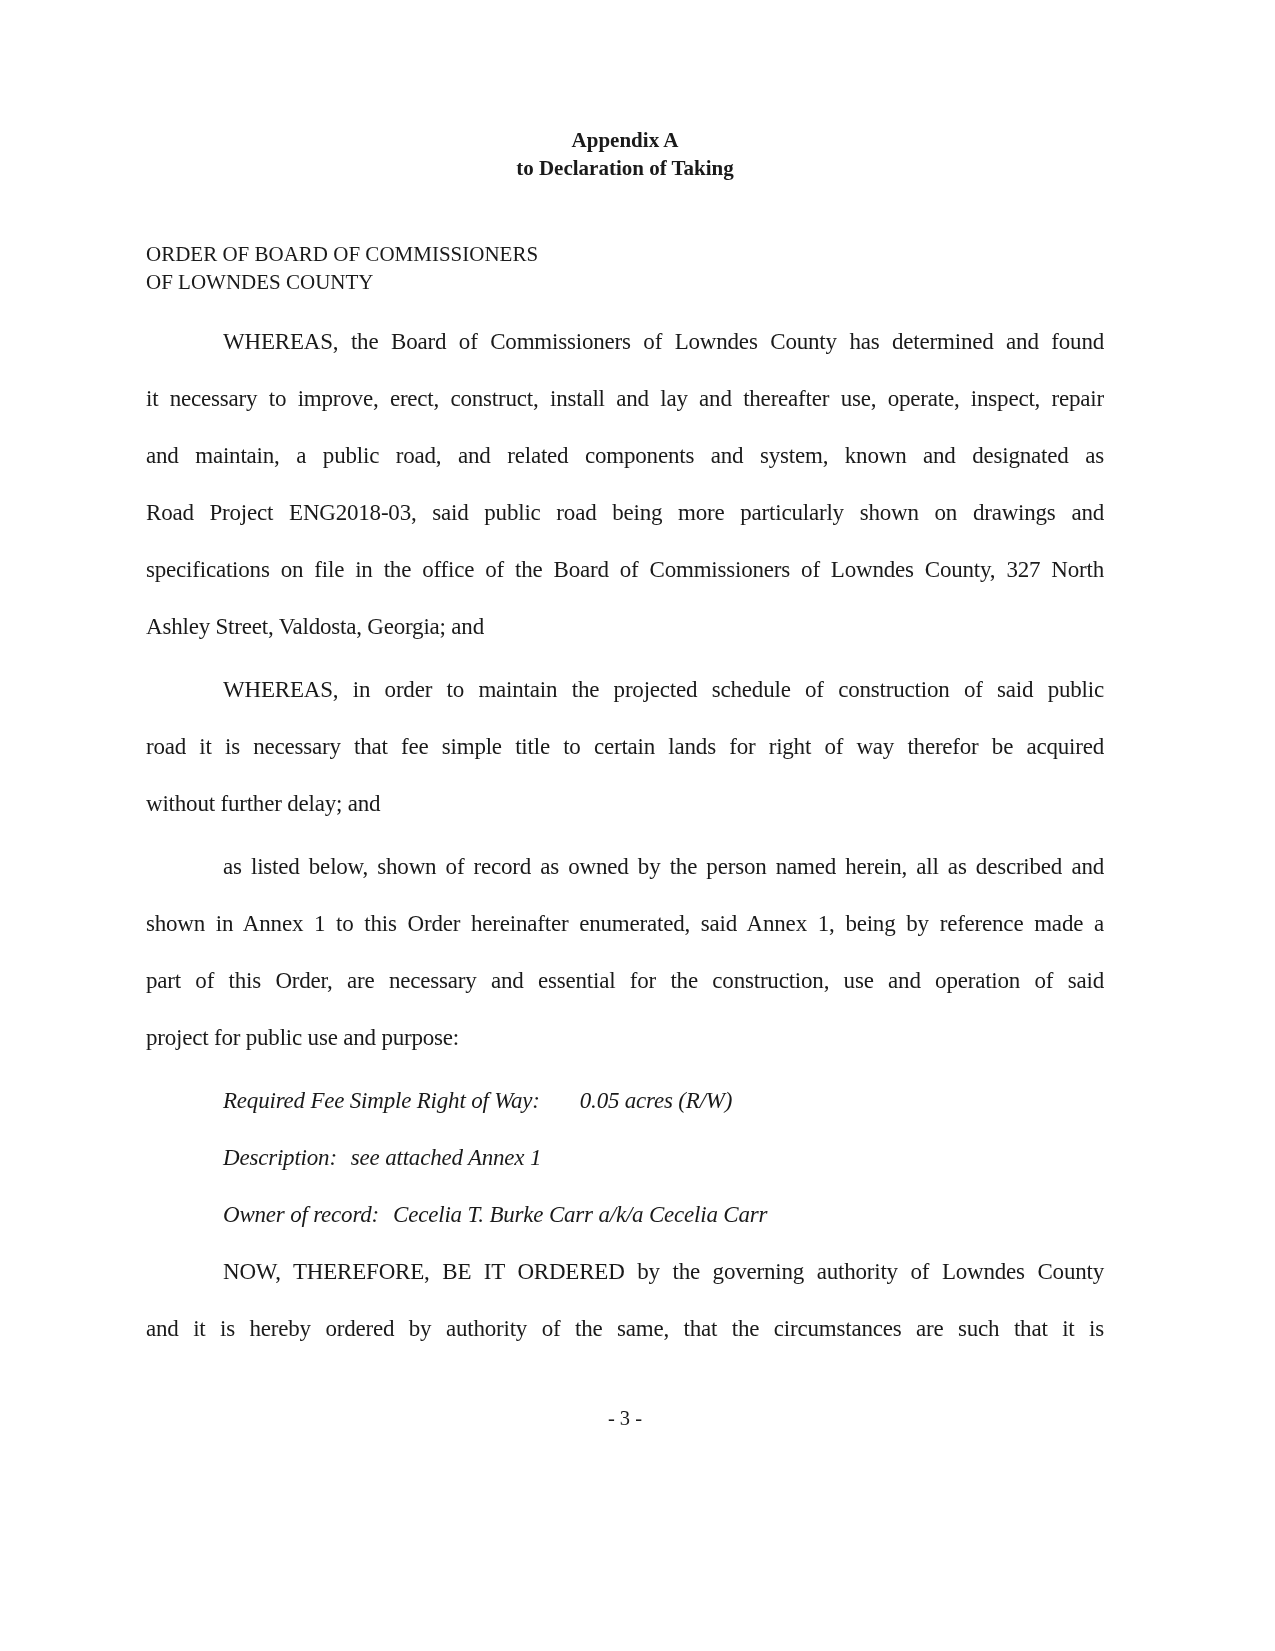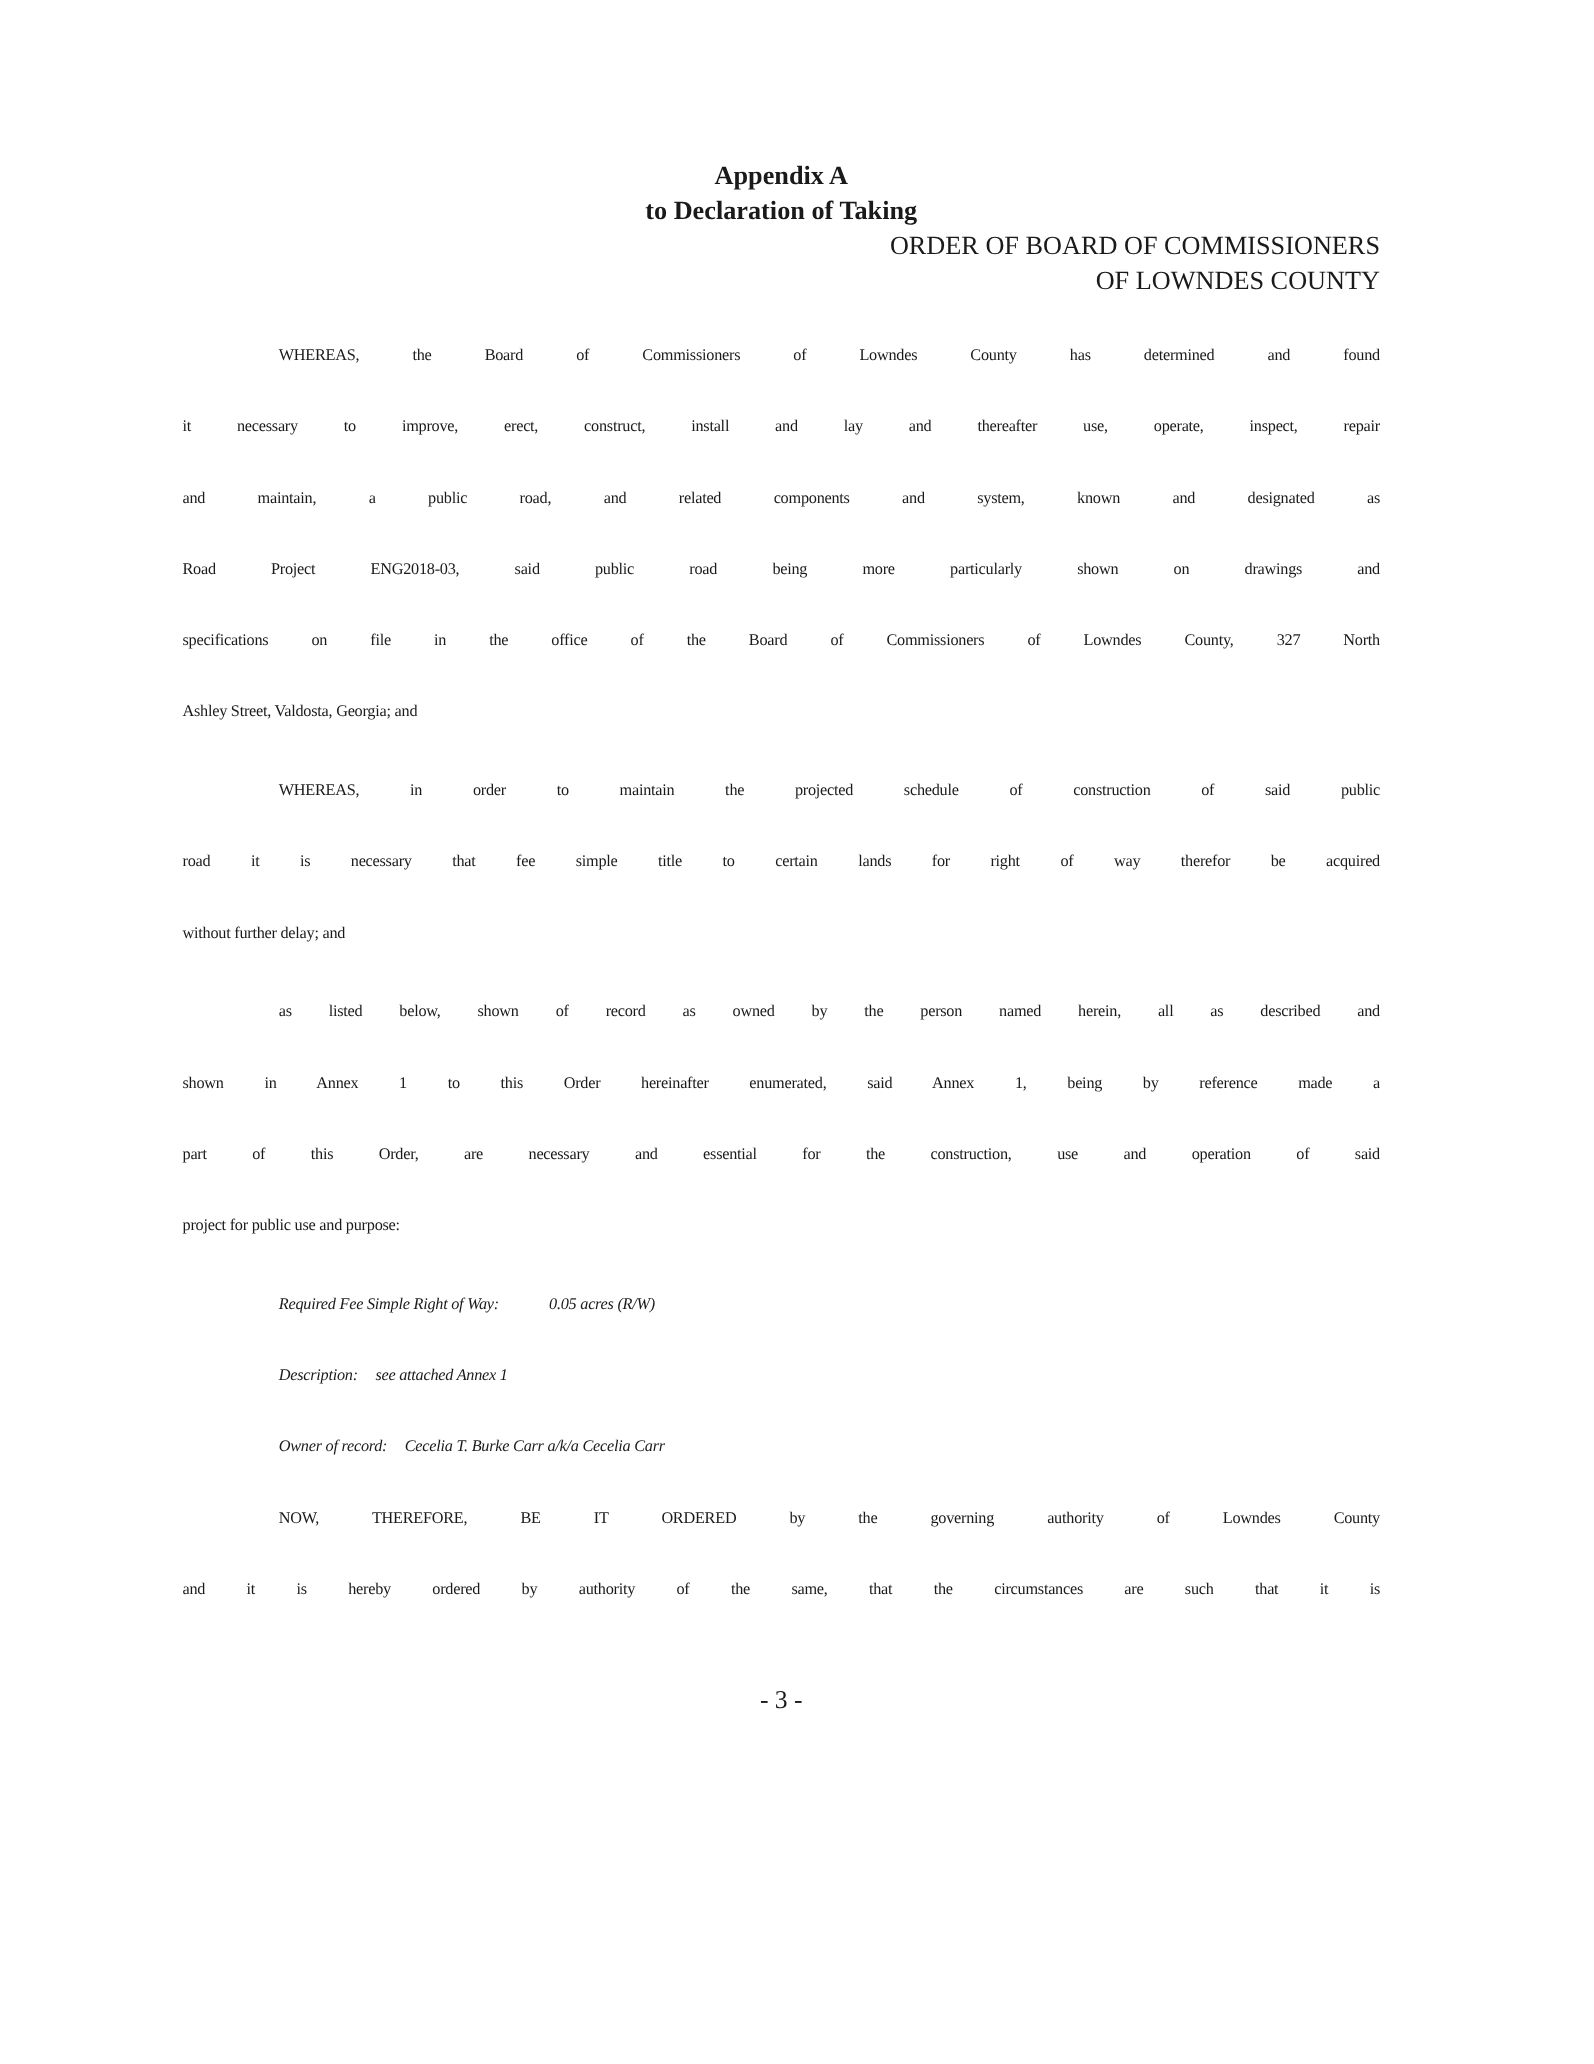--- a/index.html
+++ b/index.html
@@ -23,29 +23,30 @@
     width: 958px;
   }
   
   .appendix-title {
     text-align: center;
     font-weight: bold;
     font-size: 21px;
     line-height: 28px;
   }
   .order-title {
-    text-align: right;
+    text-align: left;
     font-weight: normal;
     font-size: 21px;
     line-height: 28px;
+    margin-top: 58px;
   }
   
   .body-text {
     margin-top: 17px;
-    font-size: 13px;
+    font-size: 23px;
     line-height: 57px;
     letter-spacing: -0.2px;
   }
   .para { margin: 0; }
   .para + .para { margin-top: 6px; }
   .para .line {
     text-align: justify;
     text-align-last: justify;
   }
   .para .line:first-child { text-indent: 77px; }

